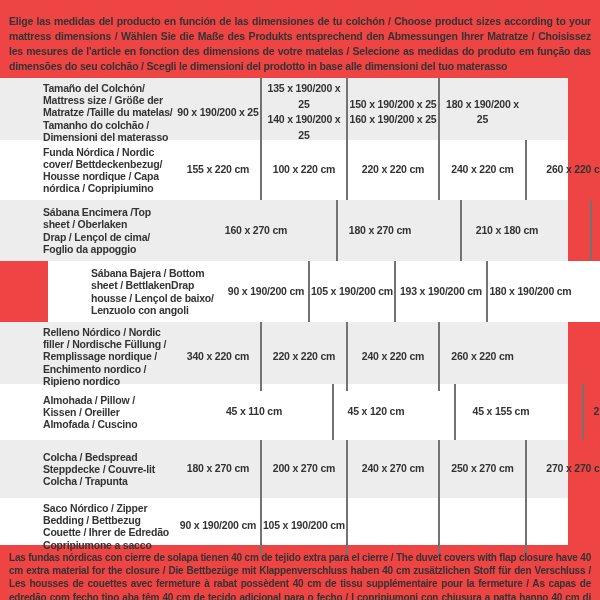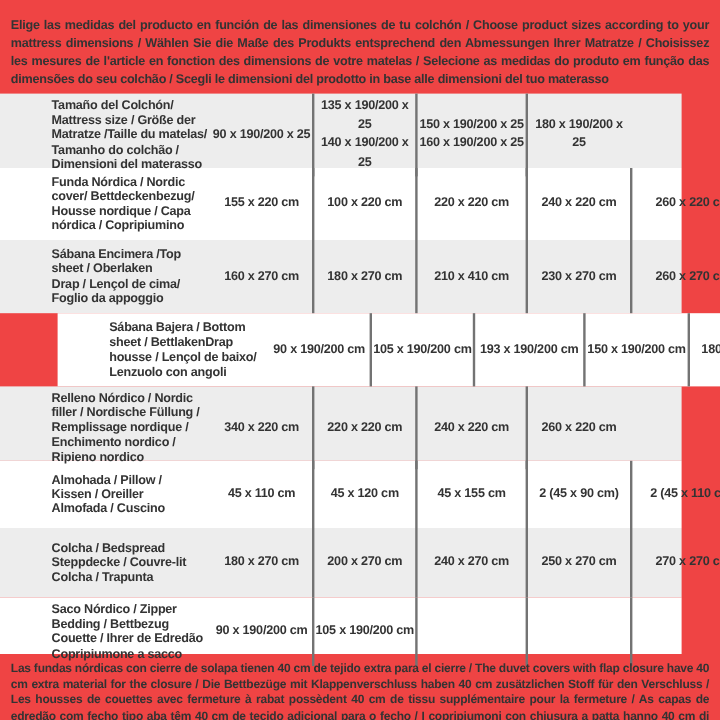--- a/index.html
+++ b/index.html
@@ -53,24 +53,24 @@
     font-size: 10.5px;
     line-height: 1.5;
     letter-spacing: -0.2px;
   }
   .row .cell.value + .cell.value { border-left: 2px solid #737373; }
   .row.no-tail-borders .cell:nth-child(n+5) { border-left: none; }
 
   
   .row:nth-child(1) { height: 62px; }
   .row:nth-child(2) { height: 60px; }
-  .row:nth-child(3) { height: 61px; }
+  .row:nth-child(3) { height: 61px; gap: 38px; }
   .row:nth-child(4) { height: 61px; margin-left: 48px; }
   .row:nth-child(5) { height: 62px; }
-  .row:nth-child(6) { height: 56px; }
+  .row:nth-child(6) { height: 56px; gap: 36px; }
   .row:nth-child(7) { height: 58px; }
   .row:nth-child(8) { height: 47px; }
 
   .footnote {
     padding: 6px 9px 0 9px;
     font-size: 10px;
     font-weight: bold;
     line-height: 1.32;
     text-align: justify;
     letter-spacing: -0.2px;
@@ -112,34 +112,33 @@
       <div class="cell value">260 x 220 cm</div>
     </div>
 
     <div class="row shaded">
       <div class="cell label">Sábana Encimera /Top
 sheet / Oberlaken
 Drap / Lençol de cima/
 Foglio da appoggio</div>
       <div class="cell value">160 x 270 cm</div>
       <div class="cell value">180 x 270 cm</div>
-      <div class="cell value">210 x 410 cm</div>
+      <div class="cell value">210 x 180 cm</div>
       <div class="cell value">230 x 270 cm</div>
       <div class="cell value">260 x 270 cm</div>
     </div>
 
     <div class="row">
       <div class="cell label">Sábana Bajera / Bottom
 sheet / BettlakenDrap
 housse / Lençol de baixo/
 Lenzuolo con angoli</div>
       <div class="cell value">90 x 190/200 cm</div>
       <div class="cell value">105 x 190/200 cm</div>
       <div class="cell value">193 x 190/200 cm</div>
-      <div class="cell value">150 x 190/200 cm</div>
       <div class="cell value">180 x 190/200 cm</div>
     </div>
 
     <div class="row shaded">
       <div class="cell label">Relleno Nórdico / Nordic
 filler / Nordische Füllung /
 Remplissage nordique /
 Enchimento nordico /
 Ripieno nordico</div>
       <div class="cell value">340 x 220 cm</div>

